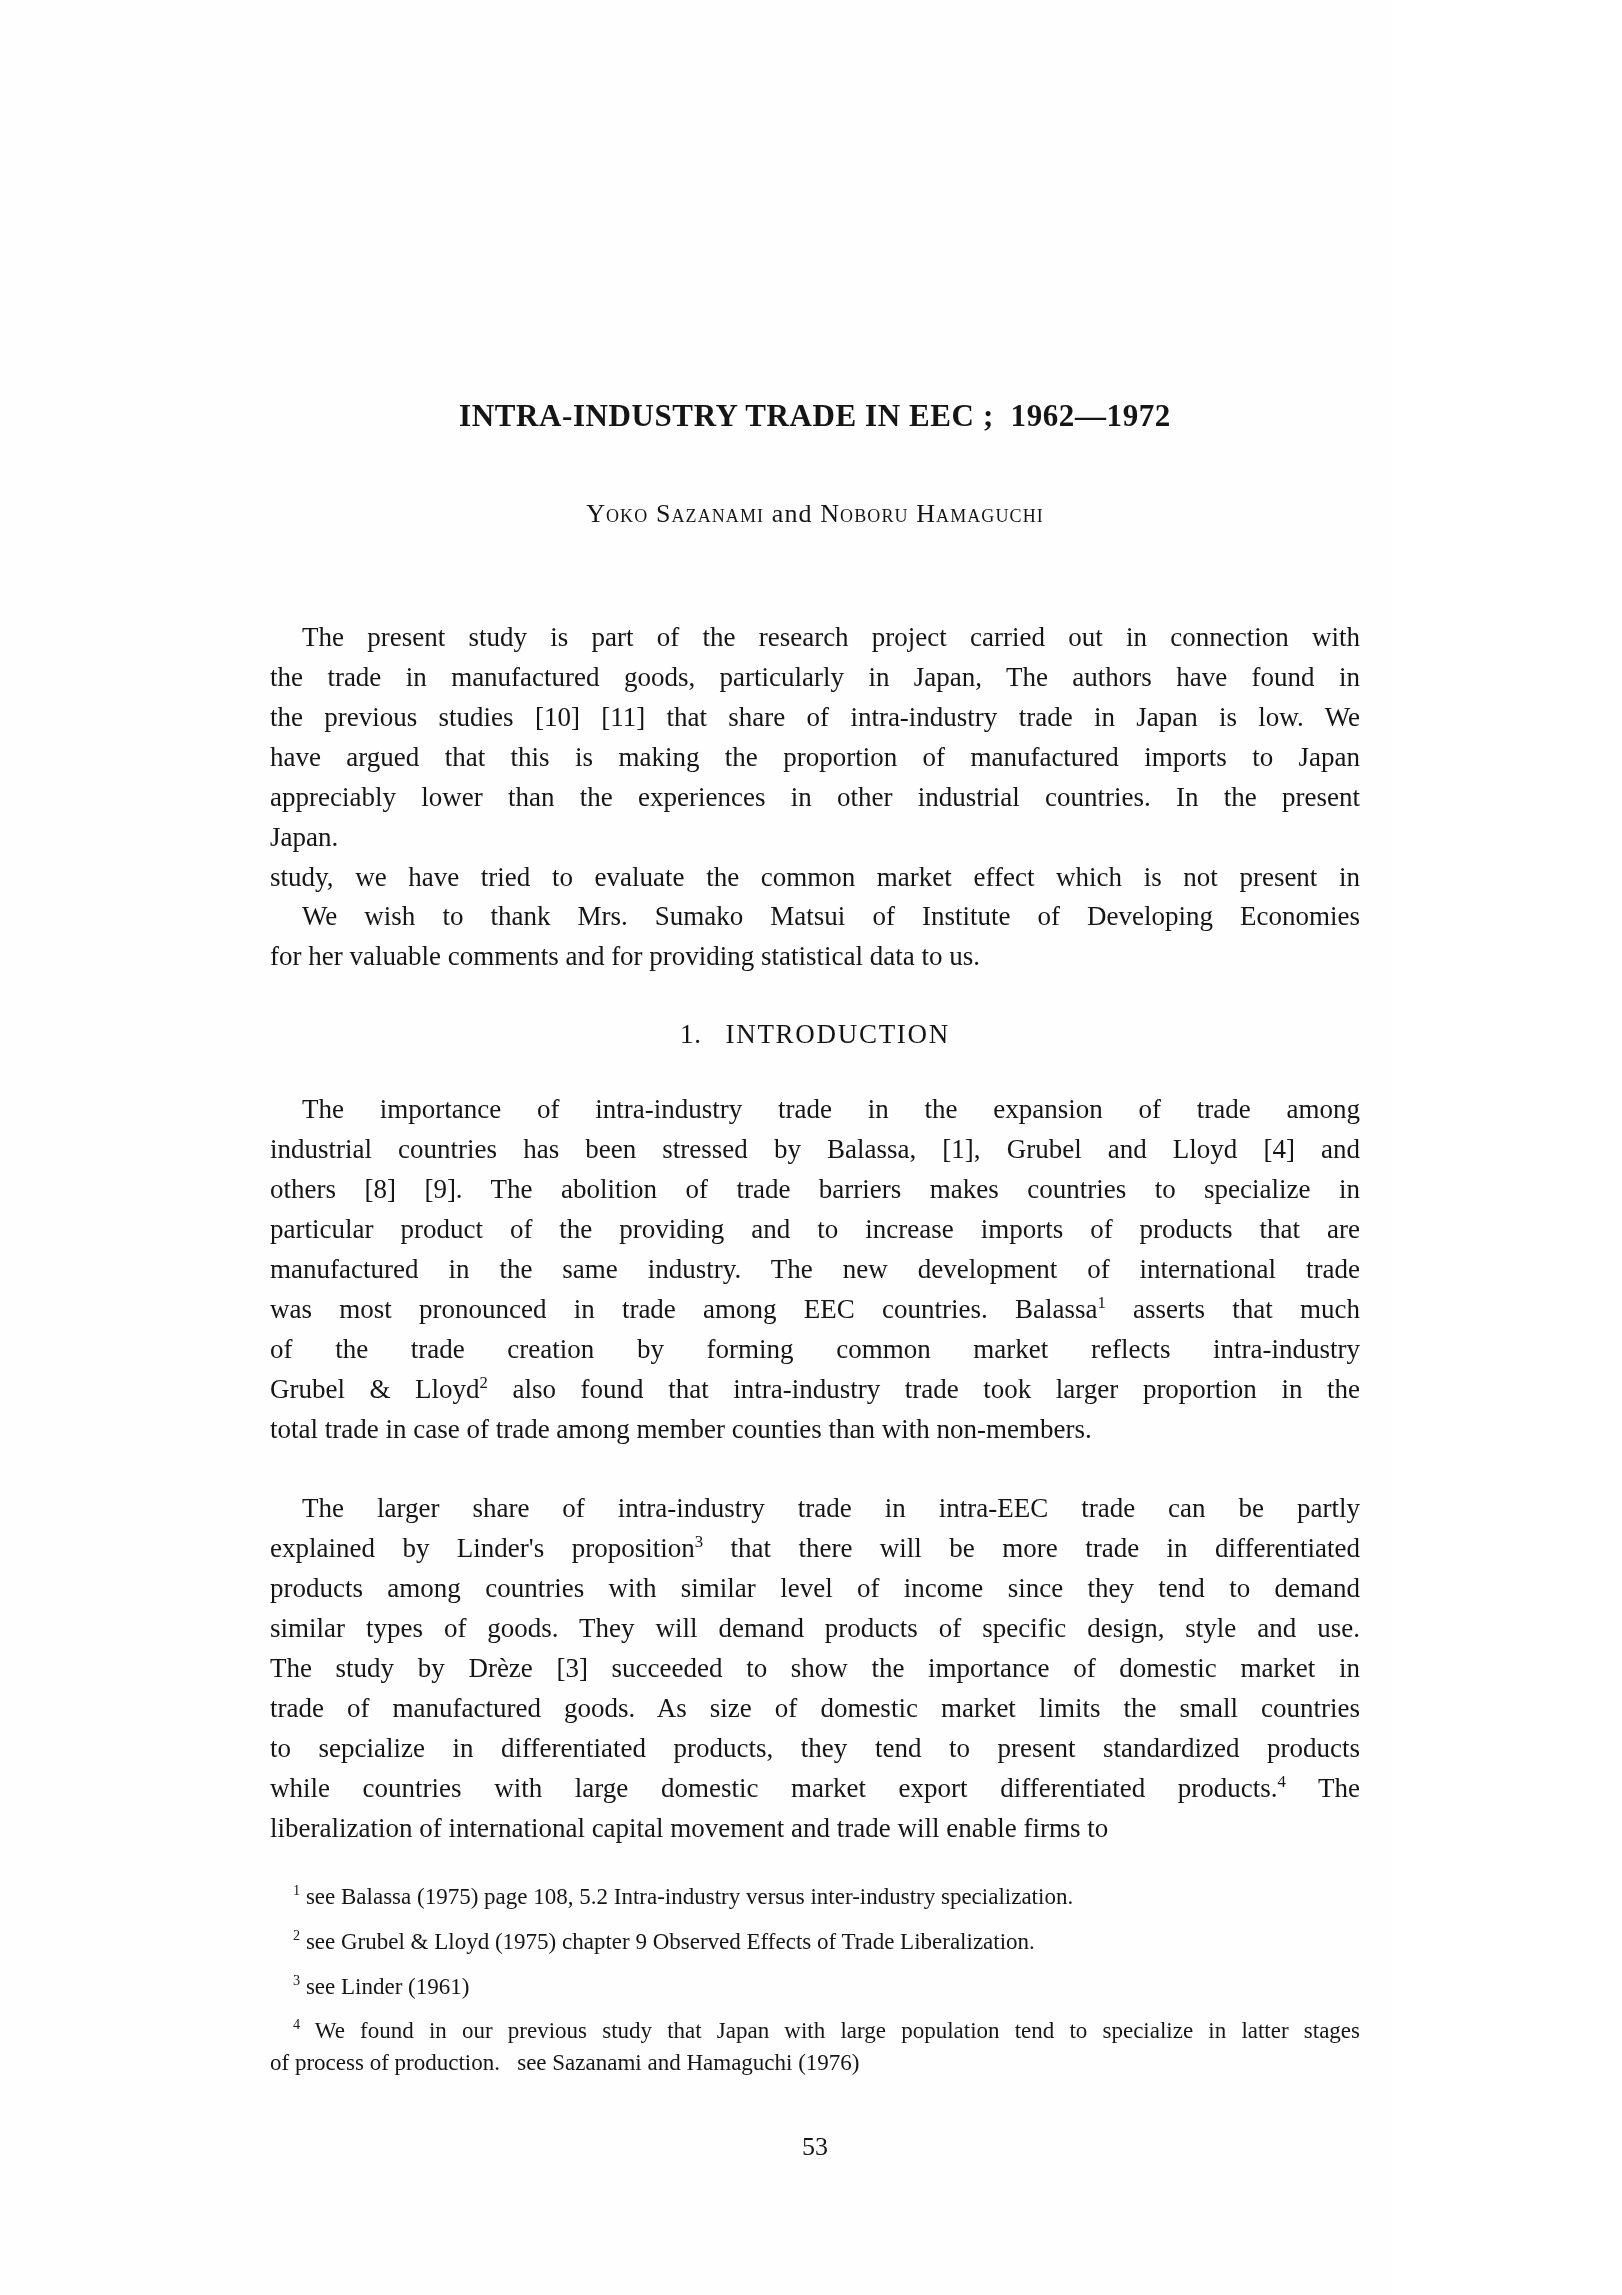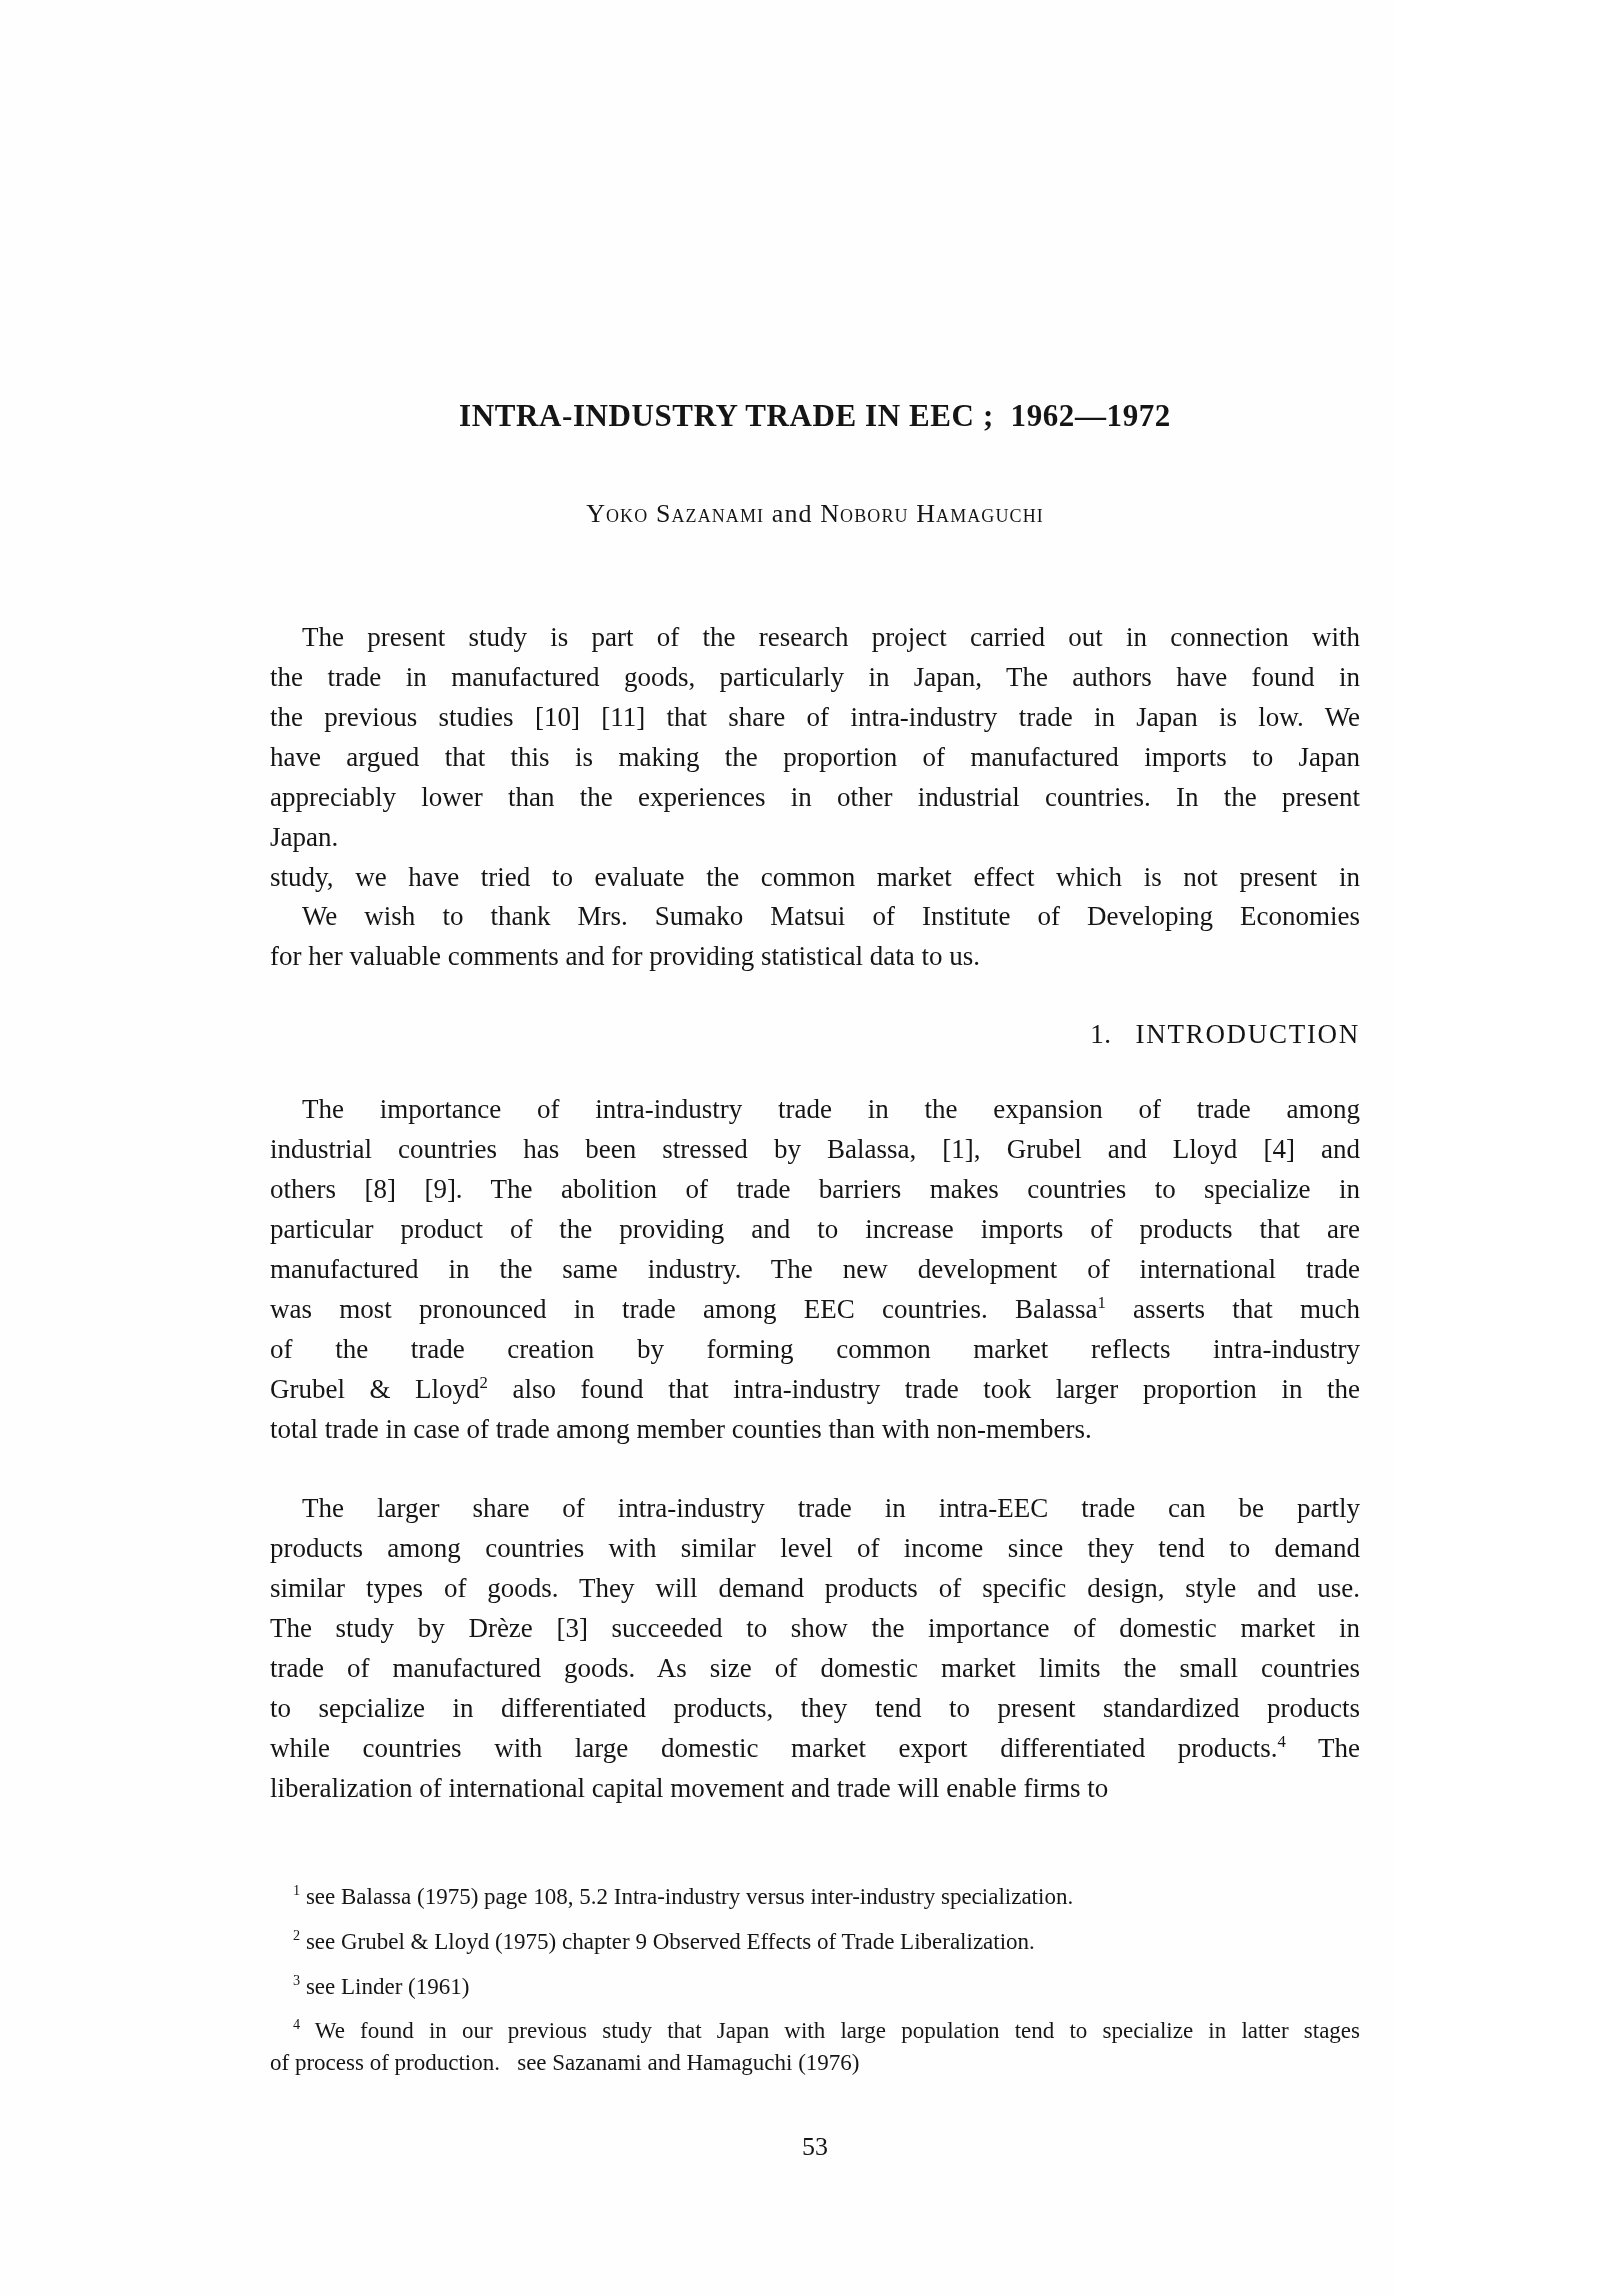--- a/index.html
+++ b/index.html
@@ -49,21 +49,21 @@
   .para .line.last {
     text-align-last: left;
   }
   .para .line:first-child {
     text-indent: 32px;
   }
   #abstract-p1 { top: 617px; }
   #abstract-p2 { top: 896px; }
   .section-heading {
     top: 1019px;
-    text-align: right;
+    text-align: center;
     font-size: 27px;
   }
   .section-heading .num { letter-spacing: 0.6px; }
   .section-heading .label {
     margin-left: 24px;
     letter-spacing: 1.7px;
   }
   #intro-p1 { top: 1089px; }
   #intro-p2 { top: 1488px; }
   .footnote .line {
@@ -153,20 +153,21 @@
       <div class="line">particular product of the providing and to increase imports of products that are</div>
       <div class="line">manufactured in the same industry. The new development of international trade</div>
       <div class="line">was most pronounced in trade among EEC countries. Balassa<sup>1</sup> asserts that much</div>
       <div class="line">of the trade creation by forming common market reflects intra-industry</div>
       <div class="line">Grubel &amp; Lloyd<sup>2</sup> also found that intra-industry trade took larger proportion in the</div>
       <div class="line last">total trade in case of trade among member counties than with non-members.</div>
     </div>
 
   <div class="block para" id="intro-p2">
       <div class="line">The larger share of intra-industry trade in intra-EEC trade can be partly</div>
+      <div class="line">explained by Linder's proposition<sup>3</sup> that there will be more trade in differentiated</div>
       <div class="line">products among countries with similar level of income since they tend to demand</div>
       <div class="line">similar types of goods. They will demand products of specific design, style and use.</div>
       <div class="line">The study by Drèze [3] succeeded to show the importance of domestic market in</div>
       <div class="line">trade of manufactured goods. As size of domestic market limits the small countries</div>
       <div class="line">to sepcialize in differentiated products, they tend to present standardized products</div>
       <div class="line">while countries with large domestic market export differentiated products.<sup>4</sup> The</div>
       <div class="line last">liberalization of international capital movement and trade will enable firms to</div>
     </div>
 
   <div class="block footnote" id="footnote-1">

